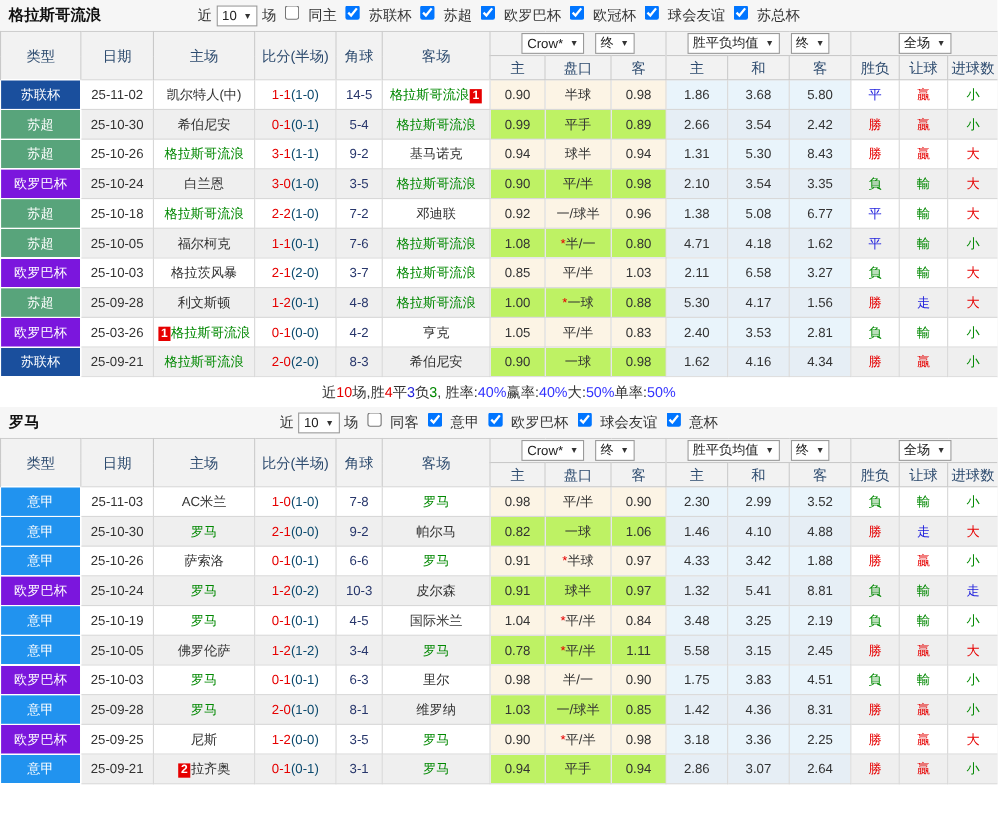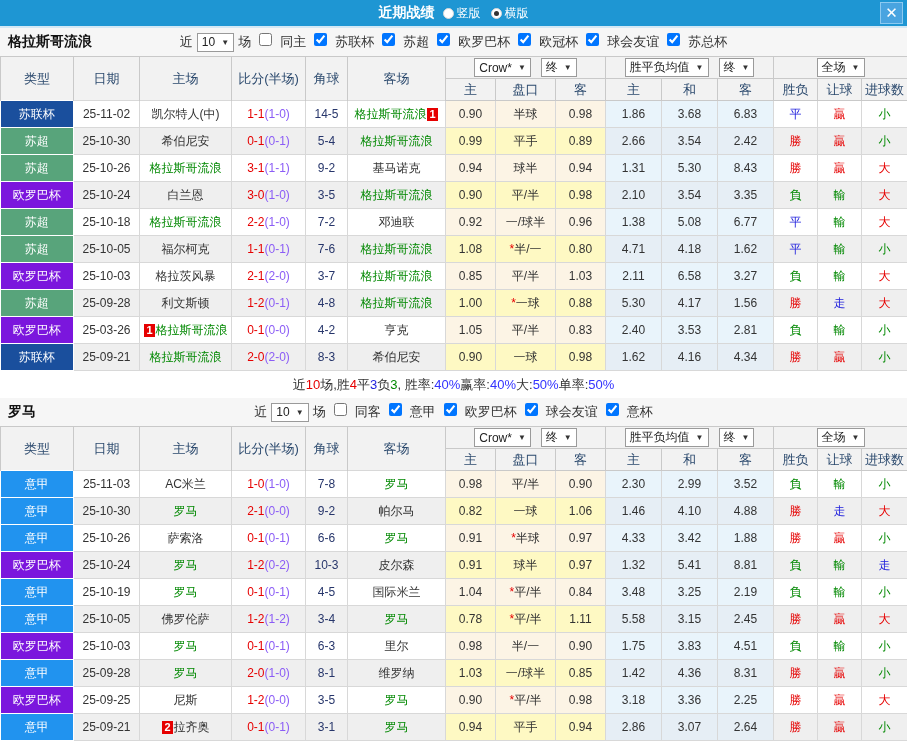--- a/index.html
+++ b/index.html
@@ -30,57 +30,41 @@
   
   table { border-collapse:collapse; table-layout:fixed; width:907px; }
   th, td { text-align:center; font-size:12px; overflow:hidden; white-space:nowrap; }
   thead th { background:#f2f2f2; color:#2c4a6e; font-weight:normal; font-size:13px; border:1px solid #c9c9c9; height:22px; }
   thead tr.grp th { border-bottom:none; }
   .grp-cell { display:flex; align-items:center; justify-content:center; gap:10px; }
   tbody td { border:1px solid #d8d8d8; height:27px; color:#333; }
   tbody tr.even td { background:#efefef; }
   td.type { color:#fff; font-size:12px; border:1px solid #fff; border-left:none; }
   td.crow { background:#fcf4e5; }
-  tr.even td.crow { background:#fef9c3; }
+  tr.even td.crow { background:#bef264; }
   td.avg { background:#e9f4fb; }
   tr.even td.avg { background:#e6eef5; }
   .green-team { color:#008800; }
   .corner { color:#27366b; }
   .ft { color:#e60000; }
-  .ht { color:#8b5cf6; }
+  .ht { color:#0c4a6e; }
   .star { color:#e60000; }
   .res-r { color:#e60000; }
   .res-b { color:#2222dd; }
   .res-g { color:#008800; }
   .badge { display:inline-block; background:#e60000; color:#fff; font-size:11px; font-weight:bold; padding:0 2px; line-height:13px; margin:0 1px; }
 
   
   .summary { height:27px; display:flex; align-items:center; justify-content:center; font-size:13px; background:#fff; }
 </style>
 </head>
 <body>
 
 <div class="app">
 
-  <div class="topbar">
-    <div class="topbar-center">
-      <span class="topbar-title">近期战绩</span>
-      <span class="rdo-group">
-        <span class="rdo-item">
-          <span class="rdo"></span>
-          <span>竖版</span>
-        </span>
-        <span class="rdo-item">
-          <span class="rdo sel"></span>
-          <span>横版</span>
-        </span>
-      </span>
-    </div>
-    <div class="close-btn">✕</div>
-  </div>
 
   <div class="section">
     <div class="filter-bar">
       <span class="team-name">格拉斯哥流浪</span>
       <div class="filters">
           <span>近</span>
           <span class="selbox">
             <span>10</span>
             <span class="arr">▼</span>
           </span>
@@ -192,21 +176,21 @@
             <td>25-11-02</td>
             <td><span>凯尔特人(中)</span></td>
             <td><span class="ft">1-1</span><span class="ht">(1-0)</span></td>
             <td class="corner">14-5</td>
             <td><span class="green-team">格拉斯哥流浪</span><span class="badge">1</span></td>
             <td class="crow">0.90</td>
             <td class="crow">半球</td>
             <td class="crow">0.98</td>
             <td class="avg">1.86</td>
             <td class="avg">3.68</td>
-            <td class="avg">6.83</td>
+            <td class="avg">5.80</td>
             <td class="res-b">平</td>
             <td class="res-r">贏</td>
             <td class="res-g">小</td>
           </tr>
           <tr class="even">
             <td class="type" style="background: rgb(88, 164, 123);">苏超</td>
             <td>25-10-30</td>
             <td><span>希伯尼安</span></td>
             <td><span class="ft">0-1</span><span class="ht">(0-1)</span></td>
             <td class="corner">5-4</td>

